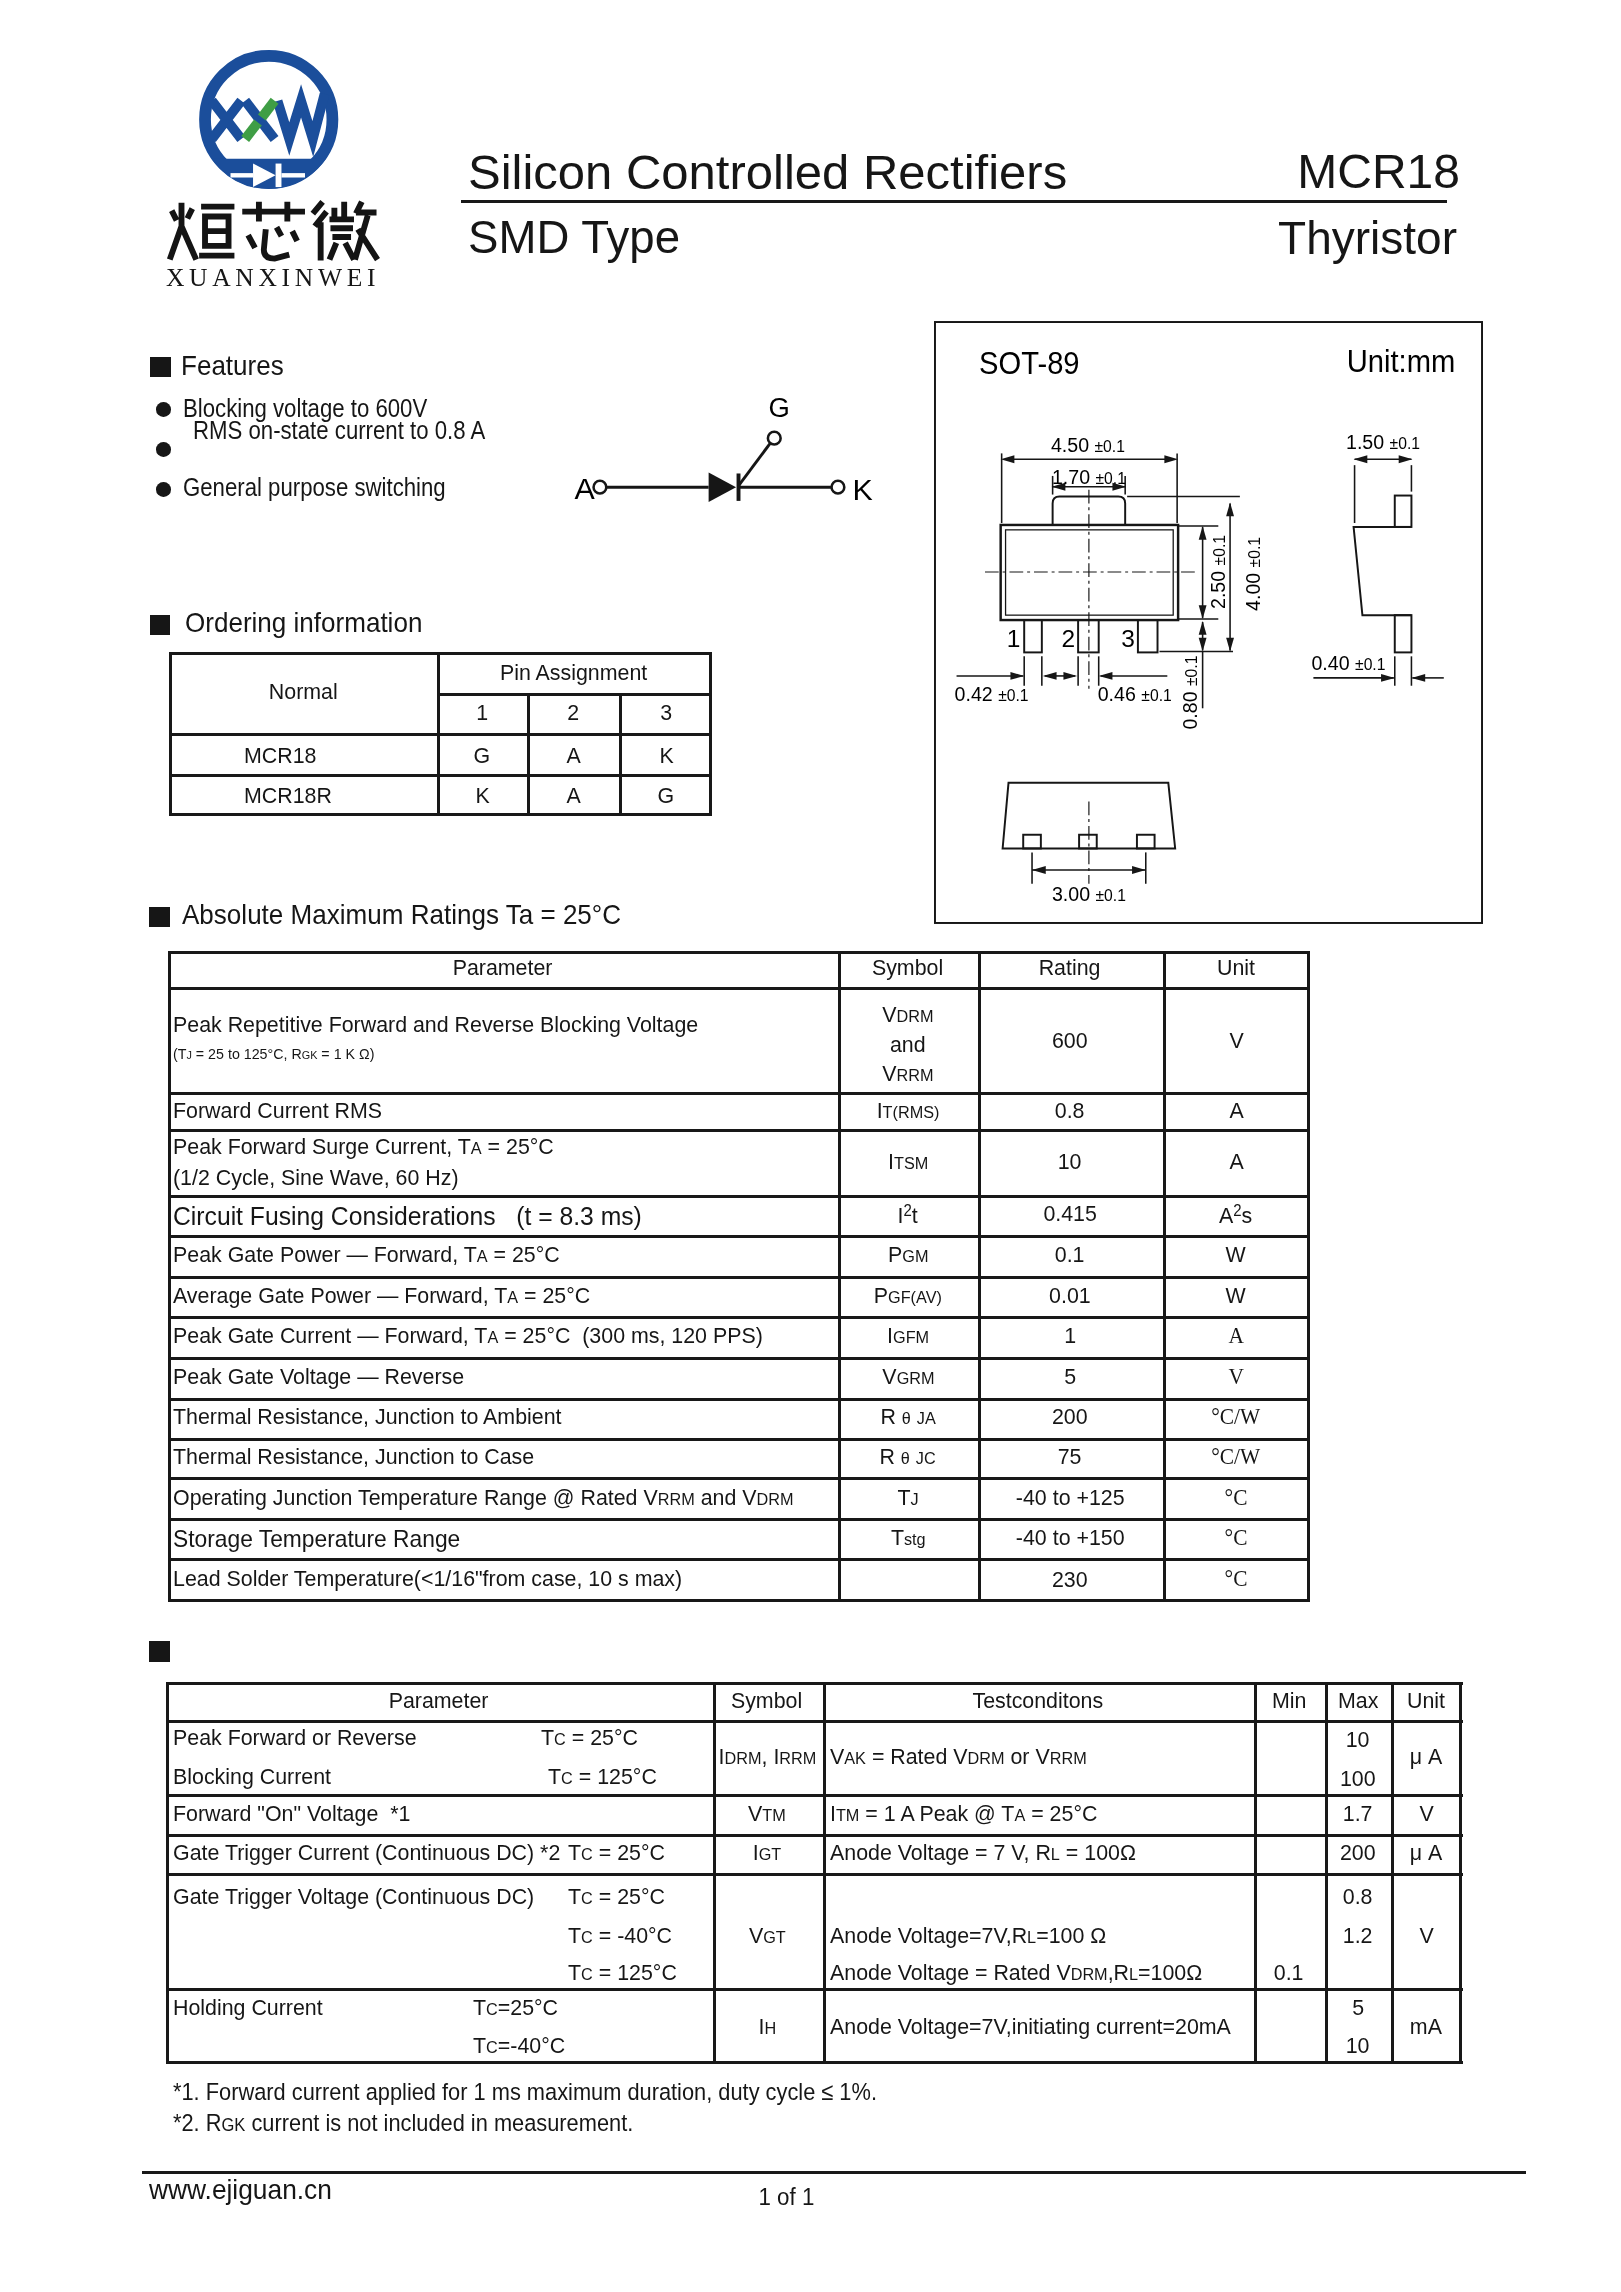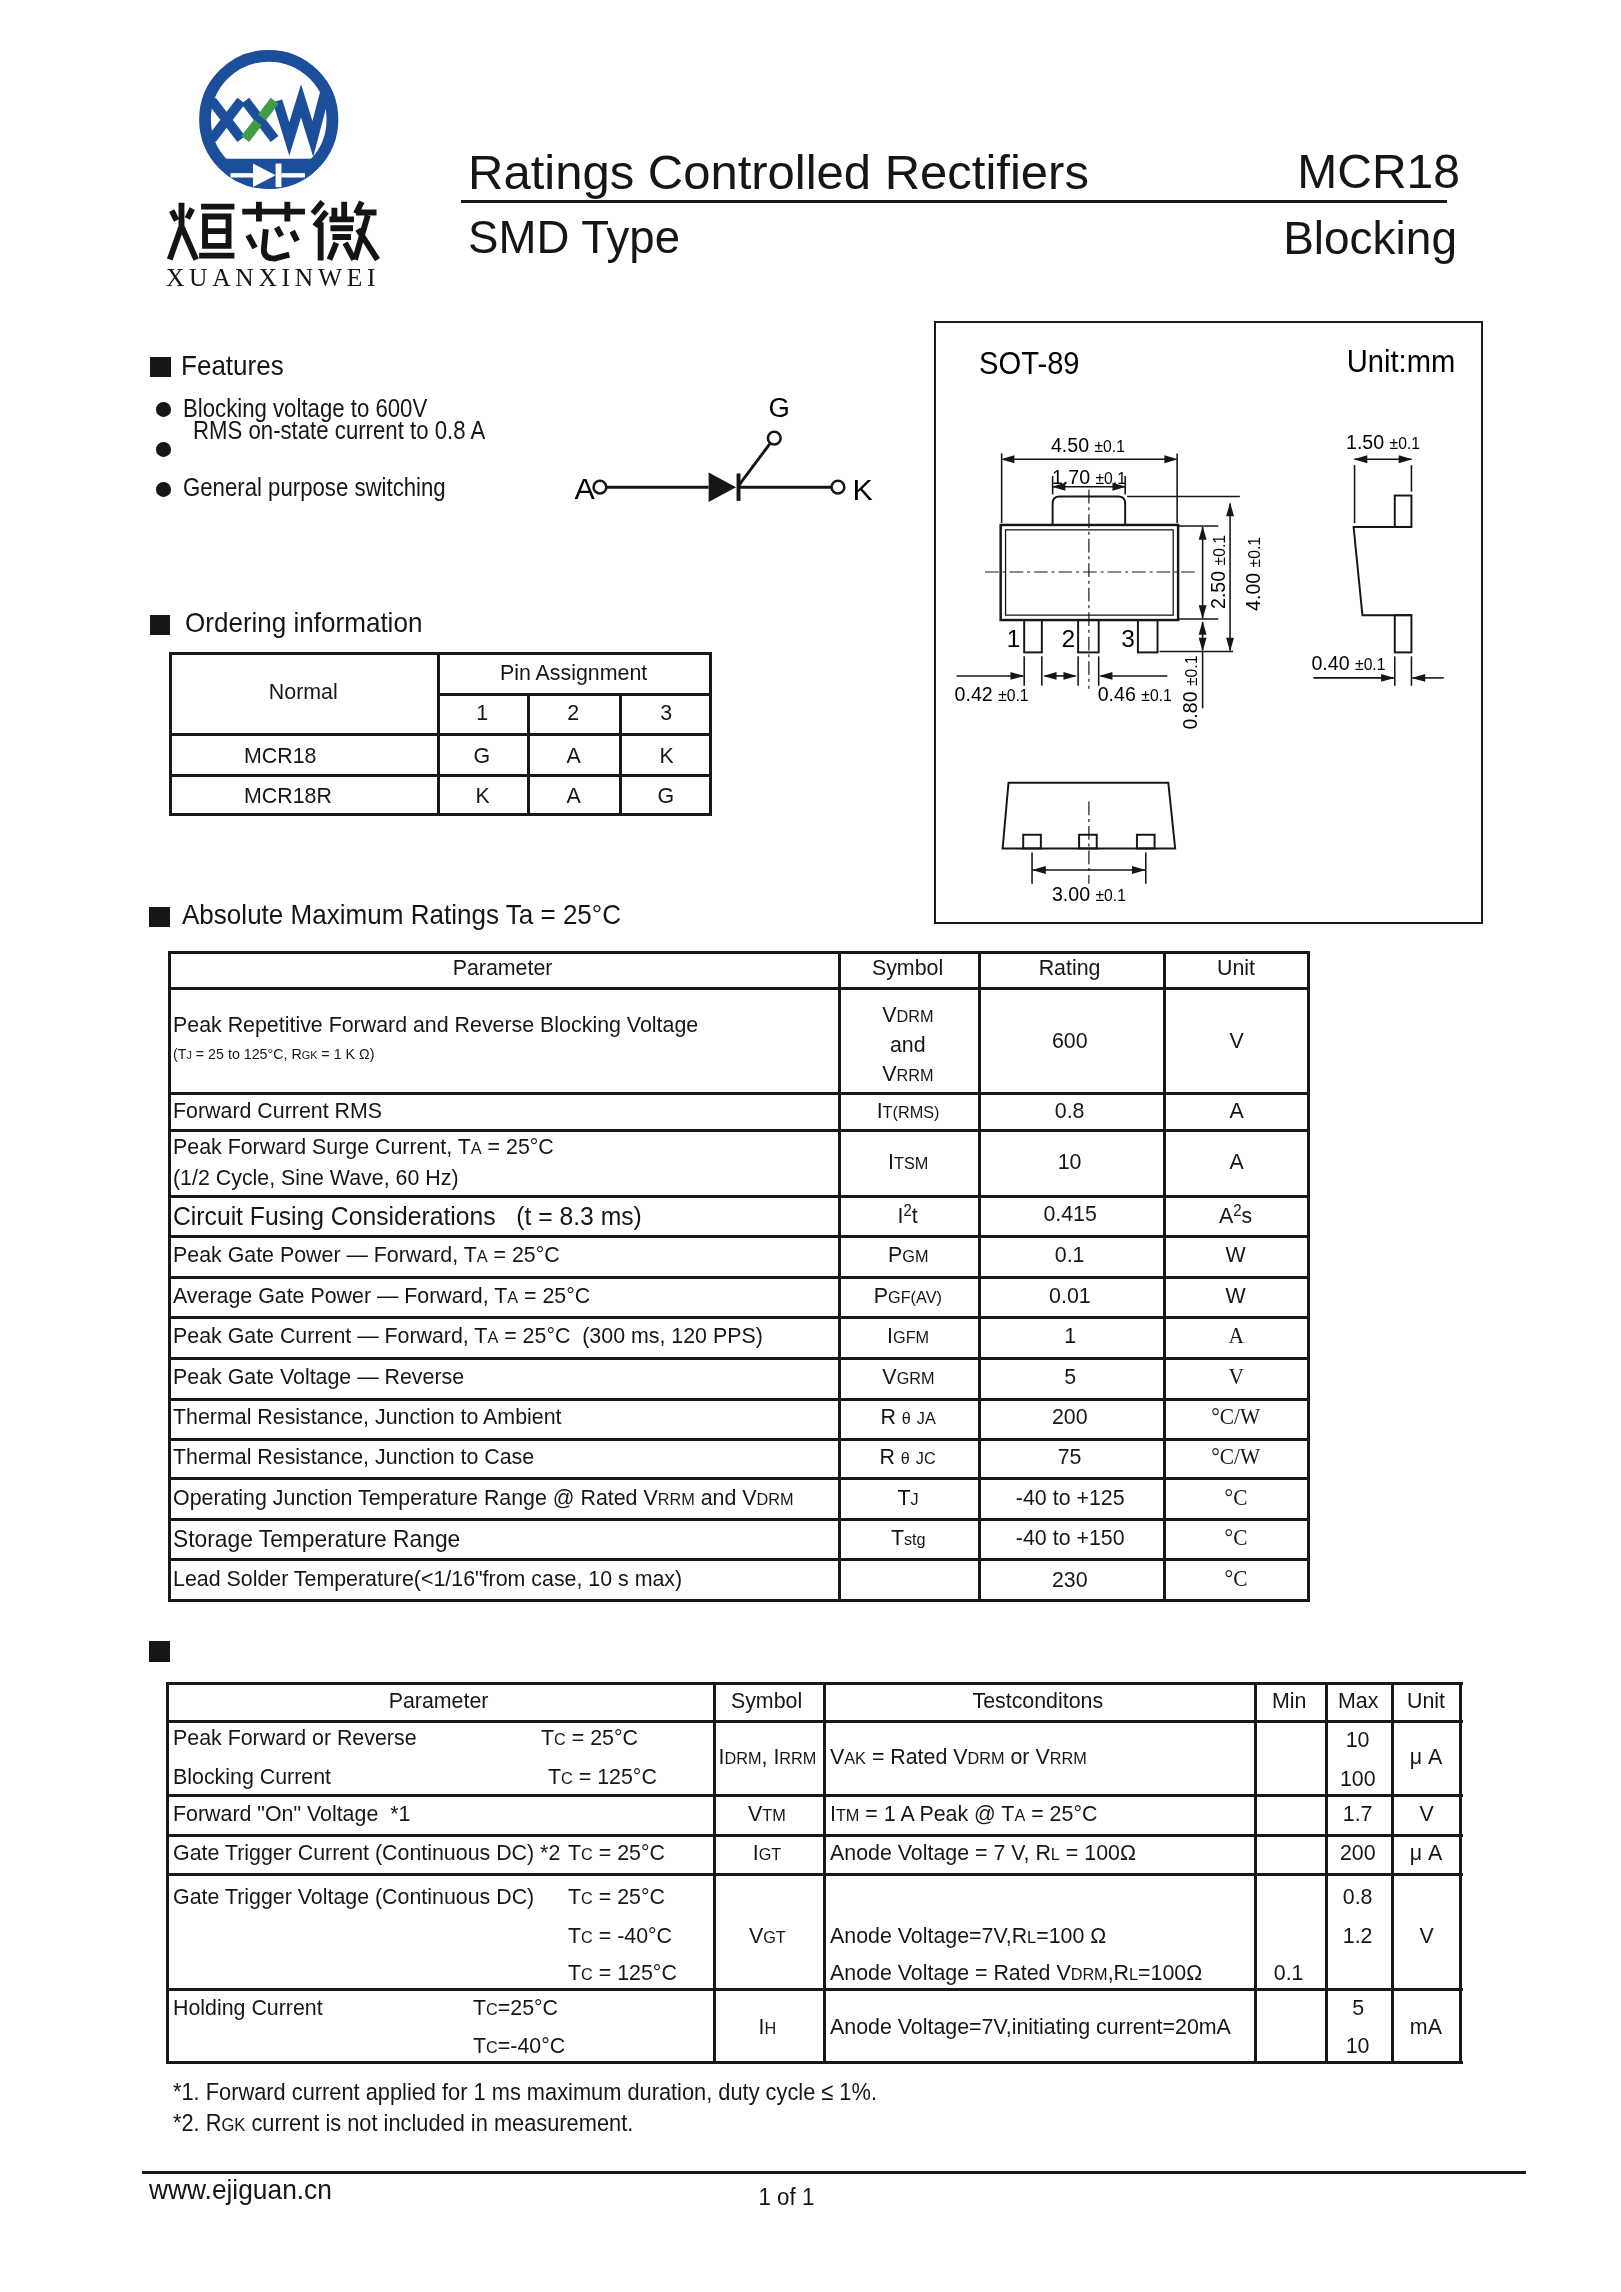--- a/index.html
+++ b/index.html
@@ -48,28 +48,28 @@
 <path d="M8 37 L15 50 M26 31 L24 52 Q24 61 35 61 L50 57 M37 29 L42 38 M53 33 L58 43"></path>
 </g>
 <g transform="translate(156,163)">
 <path d="M13 3 L3 15 M17 13 L5 28 M11 24 V63"></path>
 <path d="M25 9 V21 M35 3 V21 M20 21 H45 M21 30 H44 M23 39 H42 M27 45 L20 62 M36 45 L45 62"></path>
 <path d="M53 3 L47 15 M47 14 H68 M59 17 L46 62 M49 31 L69 62"></path>
 </g>
 </g>
 </svg>
 <div class="tl serif" style="left:166px;top:265px;font-size:25.5px;letter-spacing:4.7px"><i style="transform:none">XUANXINWEI</i></div>
-<div class="tl " style="left:468px;top:148px;font-size:49px;"><i style="transform:scaleX(1)">Ratings Controlled Rectifiers</i></div>
+<div class="tl " style="left:468px;top:148px;font-size:49px;"><i style="transform:scaleX(1)">Silicon Controlled Rectifiers</i></div>
 <div class="tr " style="left:1460px;top:148px;font-size:48px;">
       <i style="transform:scaleX(1)">MCR18</i>
     </div>
 <div class="ln" style="left:461px;top:200px;width:986px;height:2.9px"></div>
 <div class="tl " style="left:468px;top:213px;font-size:47px;"><i style="transform:scaleX(0.97)">SMD Type</i></div>
 <div class="tr " style="left:1457px;top:215px;font-size:46px;">
-      <i style="transform:scaleX(1)">Blocking</i>
+      <i style="transform:scaleX(1)">Thyristor</i>
     </div>
 <div class="sq" style="left:150px;top:357px;width:20.6px;height:19.6px"></div>
 <div class="tl " style="left:181px;top:352px;font-size:28px;"><i style="transform:scaleX(0.93)">Features</i></div>
 <div class="bu" style="left:156px;top:402px"></div>
 <div class="tl " style="left:183px;top:396px;font-size:25.5px;"><i style="transform:scaleX(0.87)">Blocking voltage to 600V</i></div>
 <div class="bu" style="left:156px;top:442px"></div>
 <div class="tl " style="left:183px;top:418px;font-size:25.5px;margin-left:10px;"><i style="transform:scaleX(0.87)">RMS on-state current to 0.8 A</i></div>
 <div class="bu" style="left:156px;top:482px"></div>
 <div class="tl " style="left:183px;top:475px;font-size:25.5px;"><i style="transform:scaleX(0.87)">General purpose switching</i></div>
 <svg style="position:absolute;left:549px;top:387px" width="333" height="123" viewBox="0 0 340 125">

